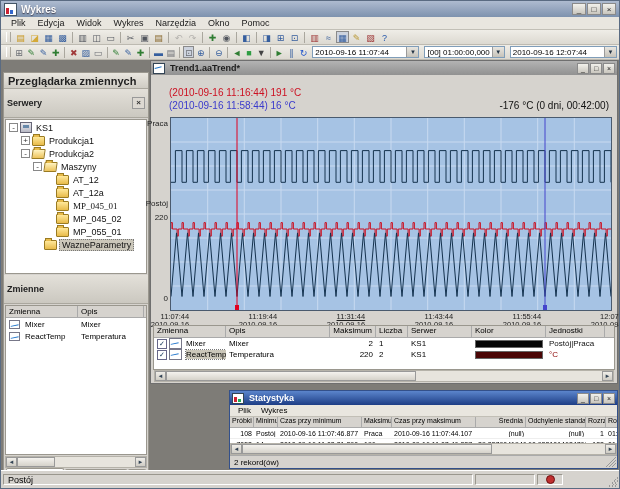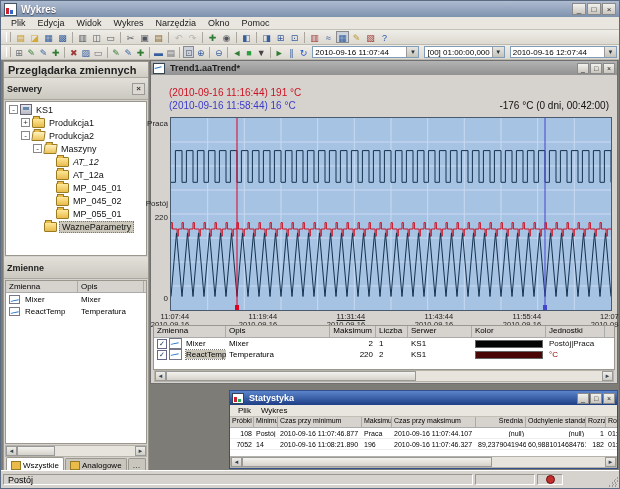--- a/index.html
+++ b/index.html
@@ -21,23 +21,23 @@
   .tb-sep{width:1px;height:11px;background:#aaa79e;margin:0 2px;}
   .icon-btn{width:13px;height:12px;font-size:9px;line-height:12px;text-align:center;border:1px solid transparent;box-sizing:border-box;background:transparent;}
   .icon-btn.pressed{border:1px solid #8a8a8a;background:#cdd3de;}
   .icon-btn.disabled{opacity:.4;}
   .combo{height:12px;background:#fff;border:1px solid #7f9db9;display:flex;align-items:center;font-size:8px;margin:0 2px;box-sizing:border-box;}
   .combo .cv{flex:1;padding:0 2px;white-space:nowrap;overflow:hidden;}
   .combo .ca{width:11px;height:10px;background:linear-gradient(180deg,#e8e6e0,#c6c3ba);border-left:1px solid #9a9a9a;font-size:6px;line-height:10px;text-align:center;color:#234;}
   
   .workspace{flex:1;position:relative;background:#7e7c77;overflow:hidden;}
   
-  .browser{position:absolute;left:2px;top:1px;width:146px;height:412px;background:#d6d3ce;border:1px solid #9a978e;box-sizing:border-box;display:flex;flex-direction:column;font-size:9px;}
+  .browser{position:absolute;left:2px;top:12px;width:146px;height:412px;background:#d6d3ce;border:1px solid #9a978e;box-sizing:border-box;display:flex;flex-direction:column;font-size:9px;}
   .browser-hd{height:16px;font-size:11px;font-weight:bold;color:#222;padding:2px 4px 0;background:linear-gradient(180deg,#e9e6df,#cfccc4);border-bottom:1px solid #aaa79e;box-sizing:border-box;white-space:nowrap;}
-  .cap-bar{height:22px;background:linear-gradient(180deg,#e3e0d9,#cbc8c0);border-bottom:1px solid #aaa79e;display:flex;align-items:center;padding:0 3px;font-weight:bold;font-size:9px;color:#222;box-sizing:border-box;}
+  .cap-bar{height:29px;background:linear-gradient(180deg,#e3e0d9,#cbc8c0);border-bottom:1px solid #aaa79e;display:flex;align-items:center;padding:0 3px;font-weight:bold;font-size:9px;color:#222;box-sizing:border-box;}
   .cap-bar .x{margin-left:auto;width:11px;height:10px;text-align:center;line-height:9px;font-size:8px;border:1px solid #999;background:#ddd9d2;color:#333;}
   .treebox{height:152px;background:#fff;border:1px solid #9a978e;margin:1px;overflow:hidden;padding-top:1px;}
   .trow{height:13px;display:flex;align-items:center;white-space:nowrap;}
   .texp{width:9px;height:9px;border:1px solid #888;background:#fff;font-size:8px;line-height:7px;text-align:center;color:#333;margin-right:2px;flex:none;box-sizing:border-box;}
   .texp.none{border:none;background:transparent;}
   .tlab{padding:0 2px;font-size:9px;color:#111;}
   .tlab.sel{background:#cbc7ba;border:1px dotted #777;}
   .ico{display:inline-block;flex:none;margin-right:2px;position:relative;}
   .ico-folder{width:11px;height:8px;background:linear-gradient(180deg,#ffe89a,#e8bb4a);border:1px solid #9a7b22;border-radius:1px;}
   .ico-folder::before{content:"";position:absolute;top:-3px;left:0;width:5px;height:2px;background:#e8bb4a;border:1px solid #9a7b22;border-bottom:none;}
@@ -229,31 +229,31 @@
           <div class="trow" style="padding-left: 15px;">
             <span class="texp">-</span>
             <span class="ico ico-folder open"></span>
             <span class="tlab">Produkcja2</span>
           </div>
           <div class="trow" style="padding-left: 27px;">
             <span class="texp">-</span>
             <span class="ico ico-folder open"></span>
             <span class="tlab">Maszyny</span>
           </div>
-          <div class="trow" style="padding-left: 39px; font-style: italic;">
-            <span class="texp none"></span>
-            <span class="ico ico-folder"></span>
-            <span class="tlab">AT_12</span>
-          </div>
           <div class="trow" style="padding-left: 39px;">
             <span class="texp none"></span>
             <span class="ico ico-folder"></span>
+            <span class="tlab">AT_12</span>
+          </div>
+          <div class="trow" style="padding-left: 39px;">
+            <span class="texp none"></span>
+            <span class="ico ico-folder"></span>
             <span class="tlab">AT_12a</span>
           </div>
-          <div class="trow" style="padding-left: 39px;">
+          <div class="trow" style="padding-left: 39px; font-family: Liberation Serif, serif;">
             <span class="texp none"></span>
             <span class="ico ico-folder"></span>
             <span class="tlab">MP_045_01</span>
           </div>
           <div class="trow" style="padding-left: 39px;">
             <span class="texp none"></span>
             <span class="ico ico-folder"></span>
             <span class="tlab">MP_045_02</span>
           </div>
           <div class="trow" style="padding-left: 39px;">
@@ -481,20 +481,24 @@
             <span class="ral" style="width: 60px; flex: 0 0 auto;">60,9881014684761</span>
             <span class="ral" style="width: 20px; flex: 0 0 auto;">182</span>
             <span style="width: 34px; flex: 0 0 auto;">01:00:0</span>
           </div>
         </div>
       <div class="hscroll" style="margin:0;">
         <span class="sb-btn">◄</span>
         <span class="sb-thumb" style="width:250px;"></span>
         <span class="sb-btn" style="margin-left:auto;">►</span>
       </div>
+      <div class="stats-status">
+        <span>2 rekord(ów)</span>
+        <span class="grip"></span>
+      </div>
     </div>
 
   </div>
 
   <div class="statusbar">
     <span class="sb-panel" style="width:470px;">Postój</span>
     <span class="sb-panel" style="width:60px;"></span>
     <span class="sb-panel" style="width:26px;justify-content:center;">
       <span class="alarm-dot"></span>
     </span>

